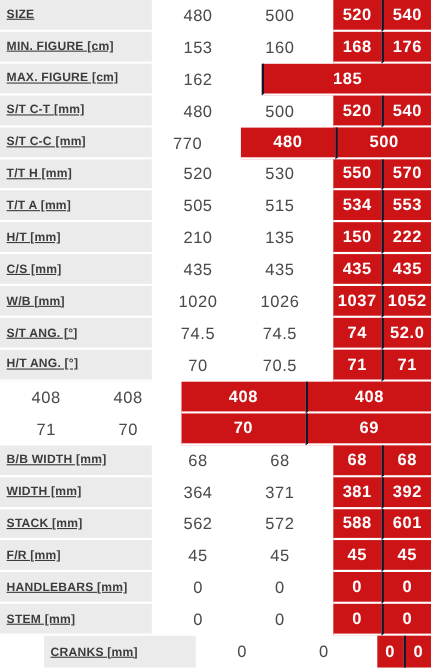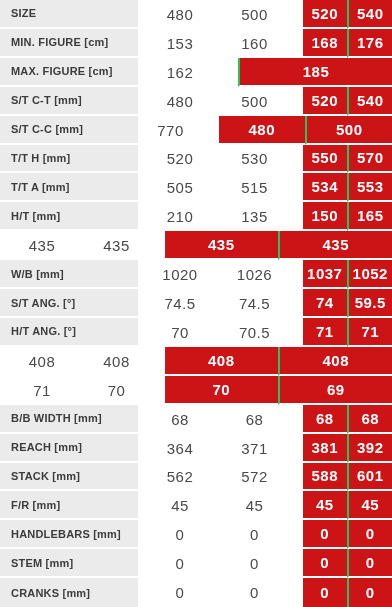--- a/index.html
+++ b/index.html
@@ -27,32 +27,34 @@
     min-height: 0;
     position: relative;
   }
   
   .cell-label {
     width: 138px;
     flex: 0 0 138px;
     background: #ebebeb;
     display: flex;
     align-items: center;
-    padding-left: 11px;
+    padding-left: 6px;
     box-sizing: border-box;
     font-size: 11px;
     font-weight: bold;
     letter-spacing: 0.2px;
     color: #3c3c3c;
     border-bottom: 2px solid #ffffff;
     position: relative;
     z-index: 2;
+    text-decoration: underline;
   }
   .geo-row:last-child .cell-label {
     border-bottom: none;
+    margin-left: 40px;
   }
   
   .cell-val {
     flex: 0 0 65px;
     width: 65px;
     background: #ffffff;
     display: flex;
     align-items: center;
     justify-content: center;
     box-sizing: border-box;
@@ -72,21 +74,21 @@
     align-items: center;
     justify-content: center;
     box-sizing: border-box;
     font-size: 15px;
     font-weight: bold;
     color: #ffffff;
     letter-spacing: 0.5px;
     border-bottom: 2px solid #ffffff;
   }
   .cell-red.sep {
-    border-left: 2px solid #22c55e;
+    border-left: 2px solid #0f172a;
   }
   .geo-row:last-child .cell-red {
     border-bottom: none;
   }
   .spacer-left {
     flex: 0 0 16px;
     width: 16px;
     background: #ffffff;
   }
 </style>
@@ -146,44 +148,45 @@
       <div class="spacer-left"></div>
       <div class="cell-red">534</div>
       <div class="cell-red sep">553</div>
     </div>
     <div class="geo-row">
       <div class="cell-label">H/T [mm]</div>
       <div class="cell-val first-val">210</div>
       <div class="cell-val">135</div>
       <div class="spacer-left"></div>
       <div class="cell-red">150</div>
-      <div class="cell-red sep">165</div>
-    </div>
-    <div class="geo-row">
+      <div class="cell-red sep">222</div>
+    </div>
+    <div class="geo-row">
+      <div class="cell-label">C/S [mm]</div>
       <div class="cell-val first-val">435</div>
       <div class="cell-val">435</div>
       <div class="spacer-left"></div>
       <div class="cell-red">435</div>
       <div class="cell-red sep">435</div>
     </div>
     <div class="geo-row">
       <div class="cell-label">W/B [mm]</div>
       <div class="cell-val first-val">1020</div>
       <div class="cell-val">1026</div>
       <div class="spacer-left"></div>
       <div class="cell-red">1037</div>
       <div class="cell-red sep">1052</div>
     </div>
     <div class="geo-row">
       <div class="cell-label">S/T ANG. [°]</div>
       <div class="cell-val first-val">74.5</div>
       <div class="cell-val">74.5</div>
       <div class="spacer-left"></div>
       <div class="cell-red">74</div>
-      <div class="cell-red sep">59.5</div>
+      <div class="cell-red sep">52.0</div>
     </div>
     <div class="geo-row">
       <div class="cell-label">H/T ANG. [°]</div>
       <div class="cell-val first-val">70</div>
       <div class="cell-val">70.5</div>
       <div class="spacer-left"></div>
       <div class="cell-red">71</div>
       <div class="cell-red sep">71</div>
     </div>
     <div class="geo-row">
@@ -202,21 +205,21 @@
     </div>
     <div class="geo-row">
       <div class="cell-label">B/B WIDTH [mm]</div>
       <div class="cell-val first-val">68</div>
       <div class="cell-val">68</div>
       <div class="spacer-left"></div>
       <div class="cell-red">68</div>
       <div class="cell-red sep">68</div>
     </div>
     <div class="geo-row">
-      <div class="cell-label">REACH [mm]</div>
+      <div class="cell-label">WIDTH [mm]</div>
       <div class="cell-val first-val">364</div>
       <div class="cell-val">371</div>
       <div class="spacer-left"></div>
       <div class="cell-red">381</div>
       <div class="cell-red sep">392</div>
     </div>
     <div class="geo-row">
       <div class="cell-label">STACK [mm]</div>
       <div class="cell-val first-val">562</div>
       <div class="cell-val">572</div>

